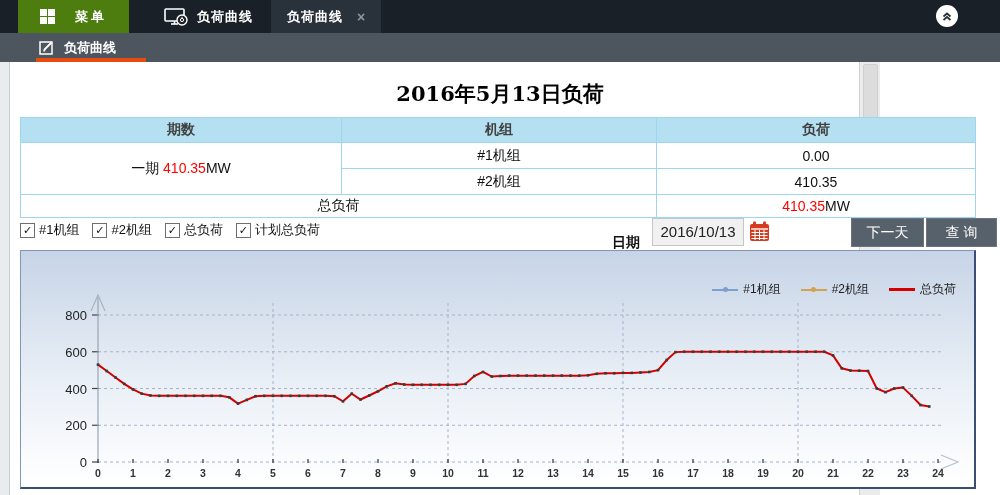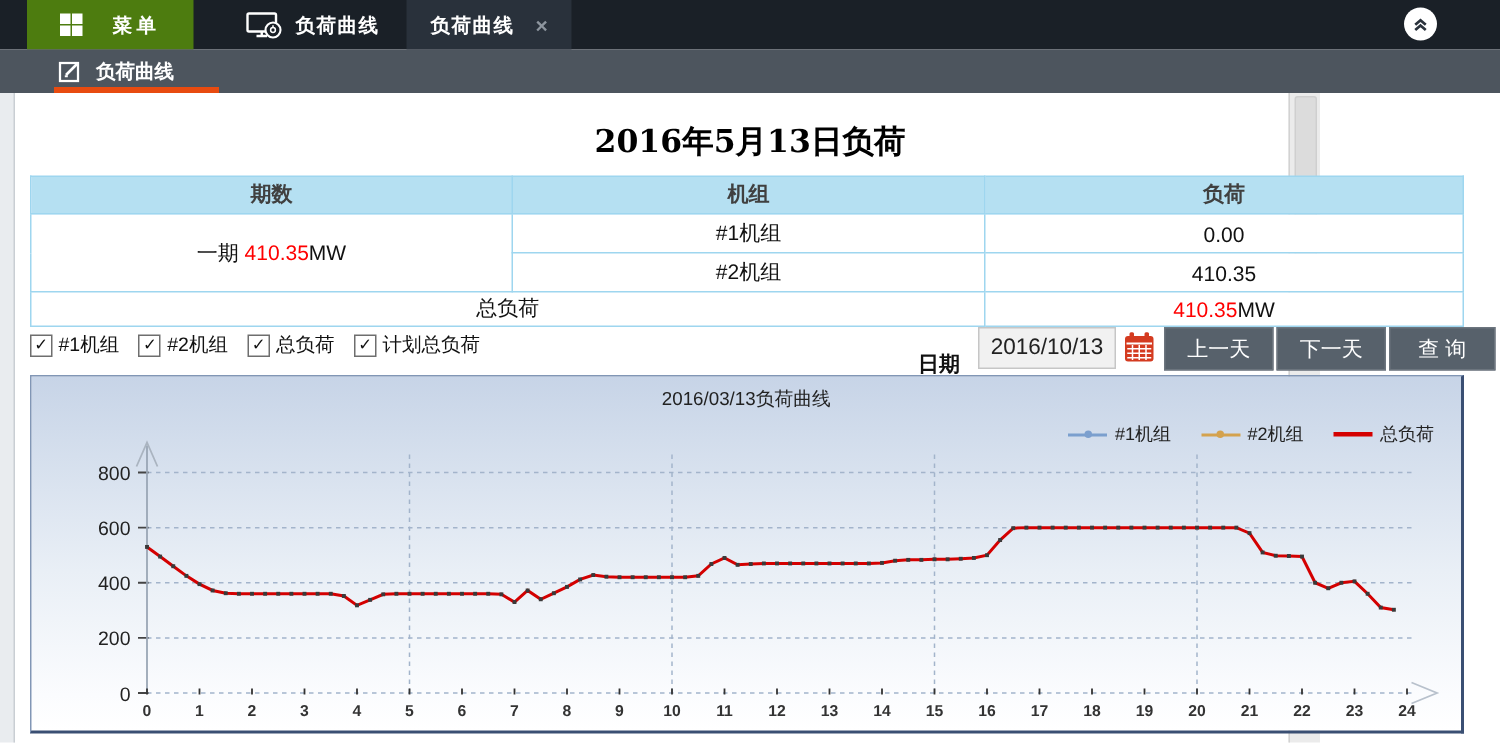--- a/index.html
+++ b/index.html
@@ -174,27 +174,25 @@
         <g stroke="#fff" stroke-width="1">
           <line x1="2.5" y1="11.5" x2="18.5" y2="11.5"></line>
             <line x1="2.5" y1="14.5" x2="18.5" y2="14.5"></line>
             <line x1="2.5" y1="17.5" x2="18.5" y2="17.5"></line>
           <line x1="6" y1="9" x2="6" y2="19"></line>
             <line x1="10.5" y1="9" x2="10.5" y2="19"></line>
             <line x1="15" y1="9" x2="15" y2="19"></line>
         </g>
       </svg>
     </span>
-    <div class="ctl-btn" id="btn-prev">上一天</div>
     <div class="ctl-btn" id="btn-query">查 询</div>
     <div class="ctl-btn" id="btn-next">下一天</div>
   </div>
 
   <div class="chart-panel">
-    <div class="chart-title">2016/03/13负荷曲线</div>
     <div class="chart-legend" id="chart-legend">
         <span class="legend-item">
           <span class="legend-line" style="background: rgb(123, 159, 206);">
             <span class="dot" style="background: rgb(123, 159, 206);"></span>
           </span>
           <span>#1机组</span>
         </span>
         <span class="legend-item">
           <span class="legend-line" style="background: rgb(212, 162, 78);">
             <span class="dot" style="background: rgb(212, 162, 78);"></span>

